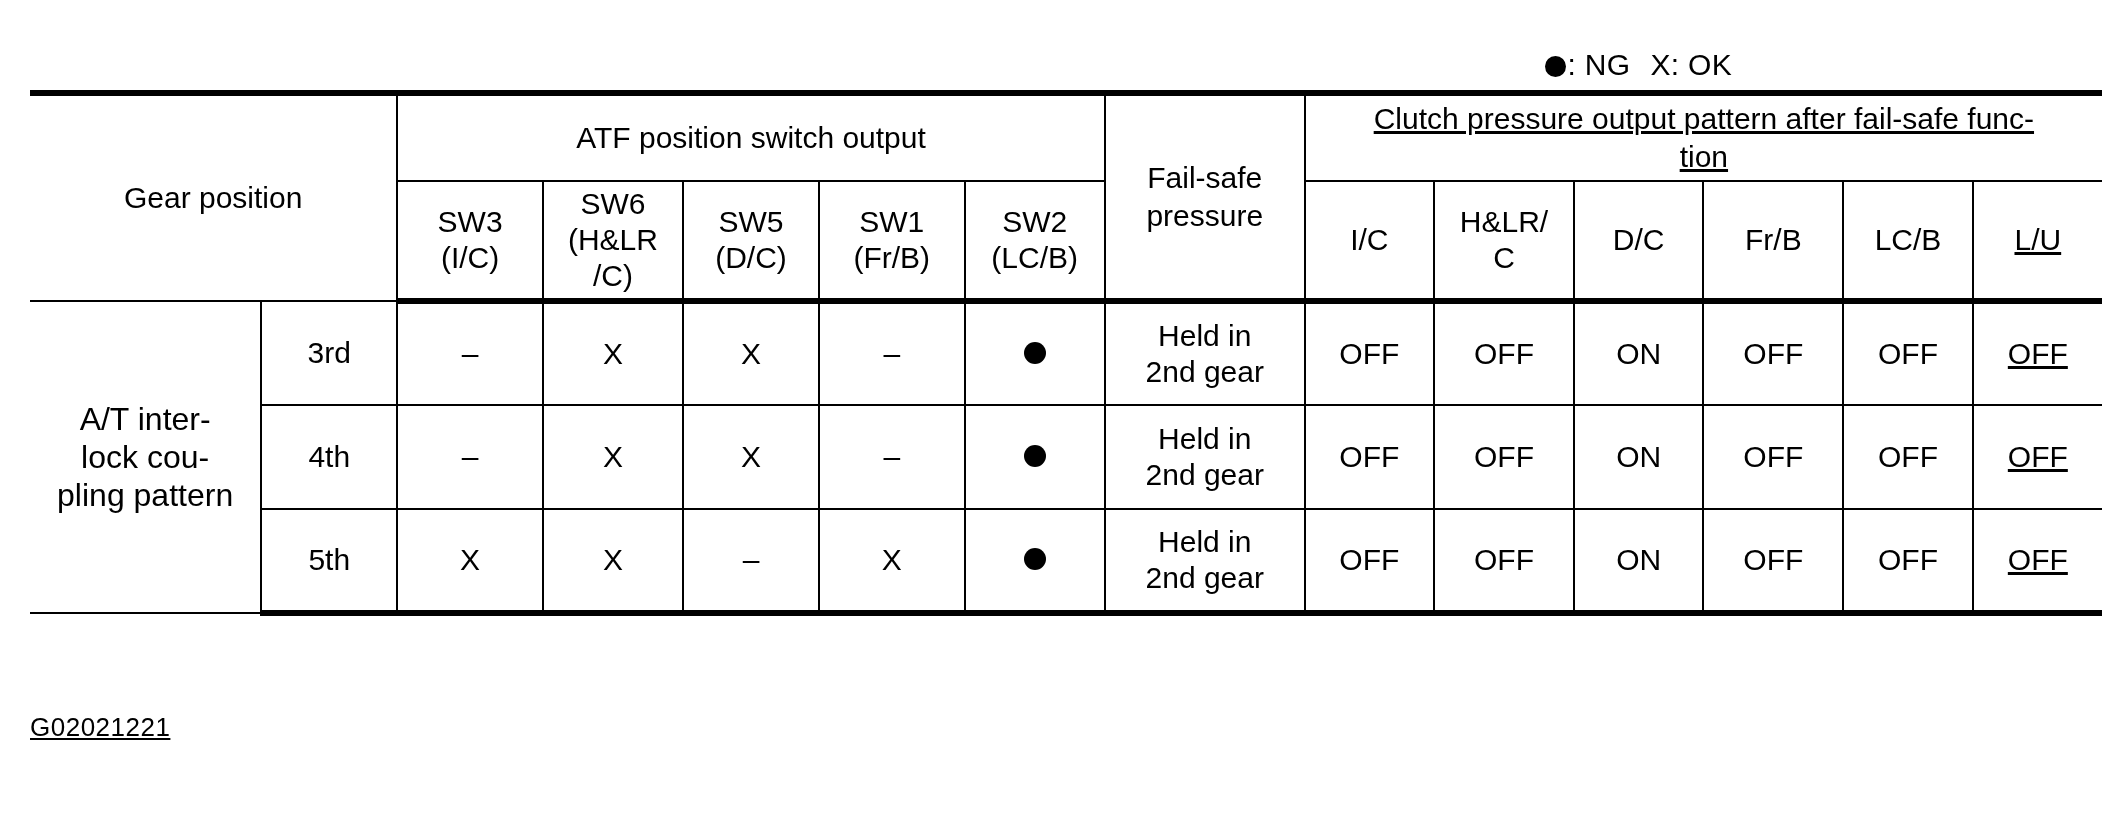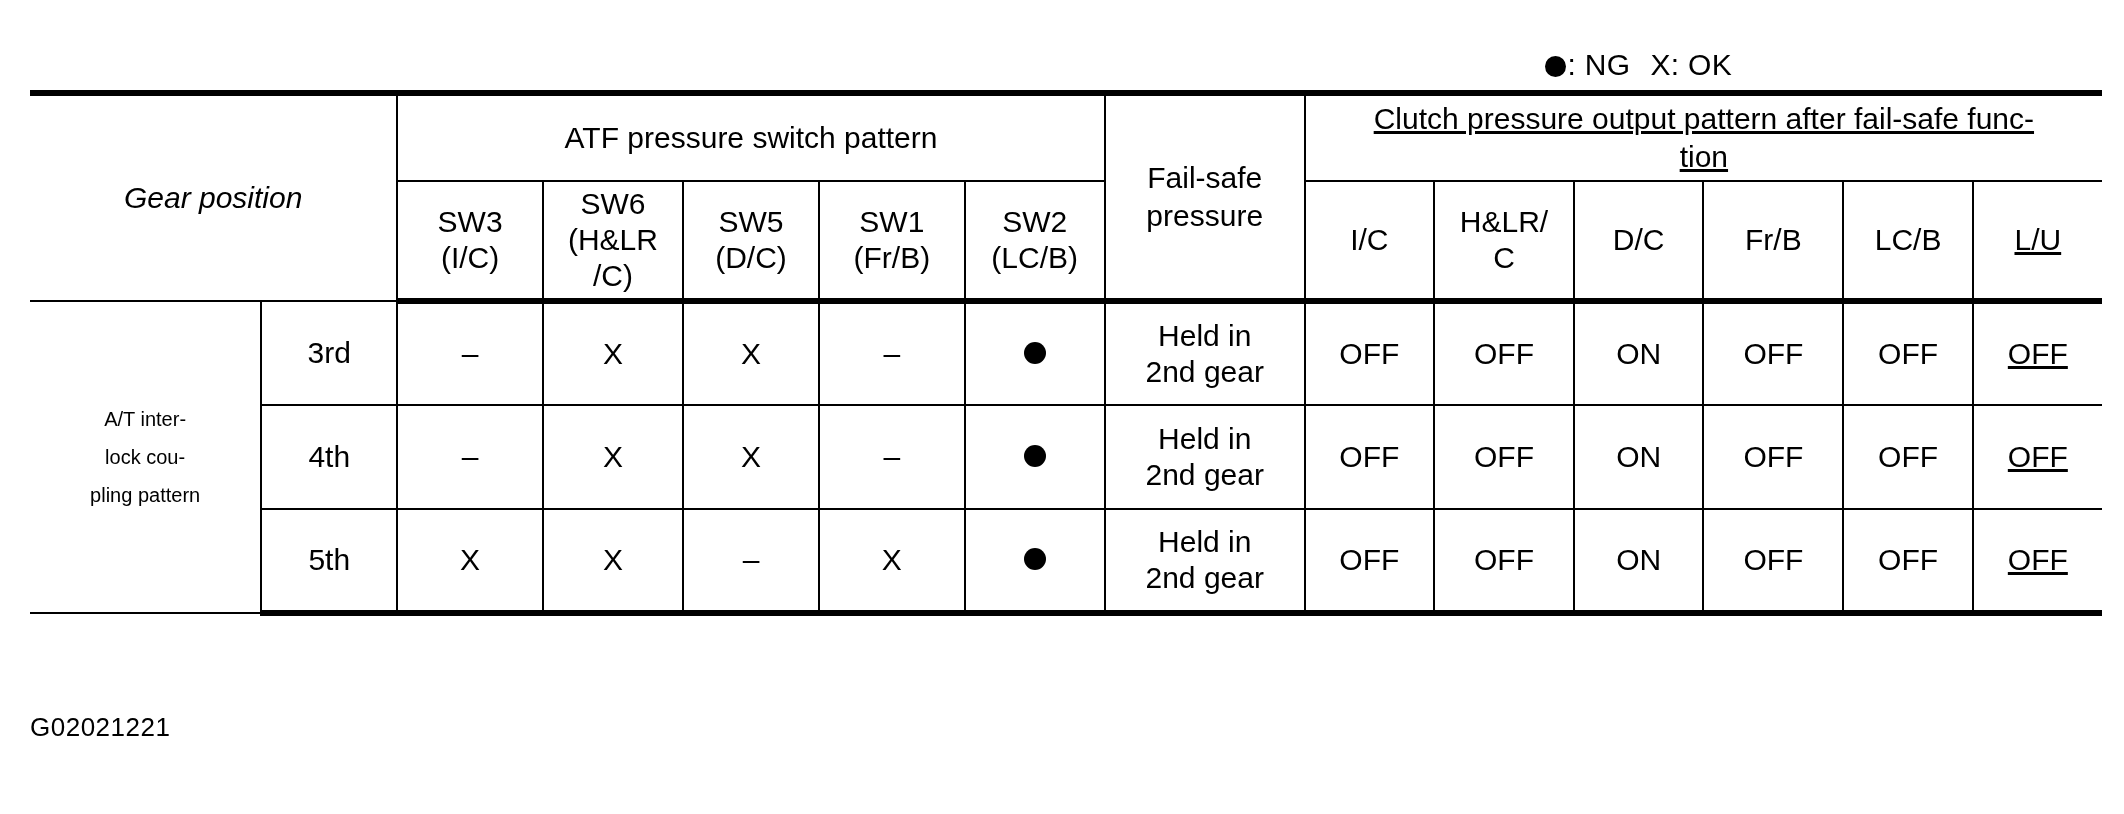--- a/index.html
+++ b/index.html
@@ -68,45 +68,46 @@
     box-sizing: border-box;
   }
   
   table.spec tr td:first-child { border-left: none; }
   table.spec tr td:last-child { border-right: none; text-decoration: underline; }
 
   
   .rule-top    { border-top: 6px solid #000 !important; }
   .rule-mid    { border-bottom: 6px solid #000 !important; }
   .rule-bottom { border-bottom: 6px solid #000 !important; }
-  .no-bottom { border-bottom: none !important; font-style: italic; }
+  .no-bottom { border-bottom: none !important; }
 
   .h-group { font-size: 30px; line-height: 38px; }
   .h-sub   { font-size: 30px; line-height: 36px; }
-  .rowhead { font-size: 20px; line-height: 38px; }
+  .rowhead { font-size: 32px; line-height: 38px; }
   .cell    { font-size: 30px; }
 
   .dot-cell .dot {
     display: inline-block;
     width: 22px;
     height: 22px;
     border-radius: 50%;
     background: #000;
   }
 
   .multiline { white-space: pre-line; }
 
   
   .caption {
     position: absolute;
     left: 30px;
     top: 712px;
     font-size: 26px;
     line-height: 30px;
     letter-spacing: 0.5px;
+    text-decoration: underline;
   }
 </style>
 </head>
 <body>
 
 <div class="page">
 
   <div class="legend">
     <span class="dot"></span><span>: NG</span><span class="gap"></span><span>X: OK</span>
   </div>
@@ -126,21 +127,21 @@
         <col style="width:103px">
         <col style="width:95px">
         <col style="width:103px">
         <col style="width:95px">
         <col style="width:95px">
       </colgroup>
 
       <tbody>
           <tr>
         <td class="h-group rule-top no-bottom" rowspan="2" colspan="2">Gear position</td>
-        <td class="h-group rule-top multiline" colspan="5">ATF pressure switch pattern</td>
+        <td class="h-group rule-top multiline" colspan="5">ATF position switch output</td>
         <td class="h-group rule-top rule-mid multiline" rowspan="2">Fail-safe
 pressure</td>
         <td class="h-group rule-top multiline" colspan="6">Clutch pressure output pattern after fail-safe func-
 tion</td>
       </tr>
 
       <tr>
         <td class="h-sub rule-mid multiline">SW3
 (I/C)</td>
         <td class="h-sub rule-mid multiline">SW6

